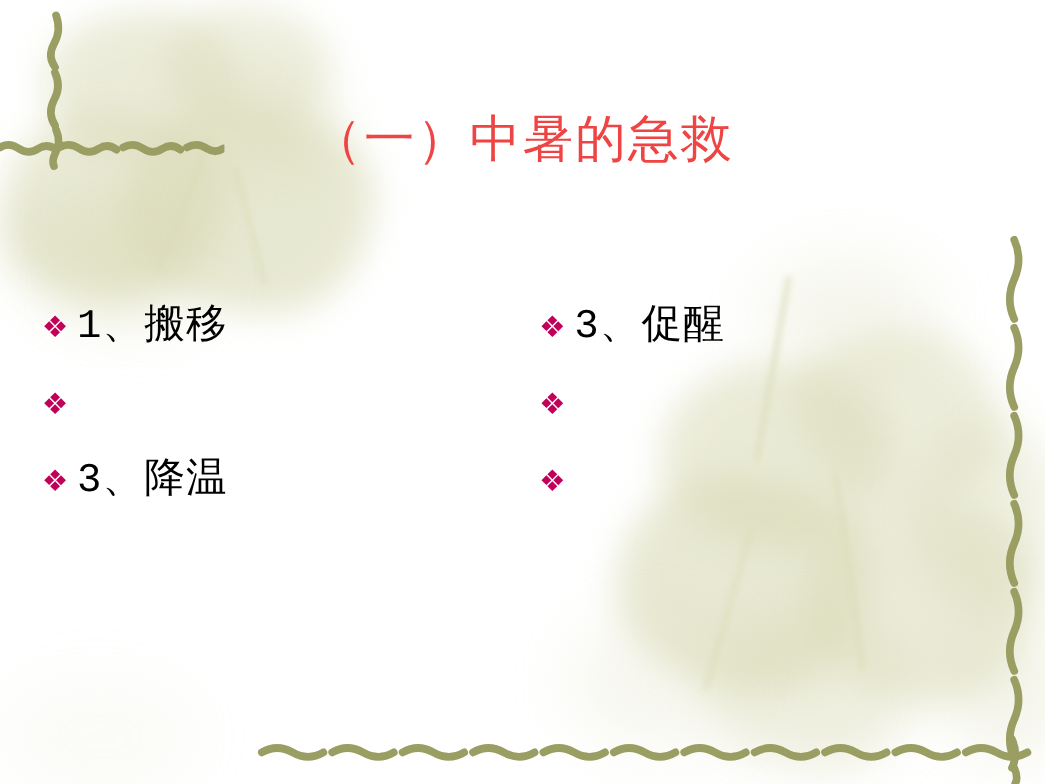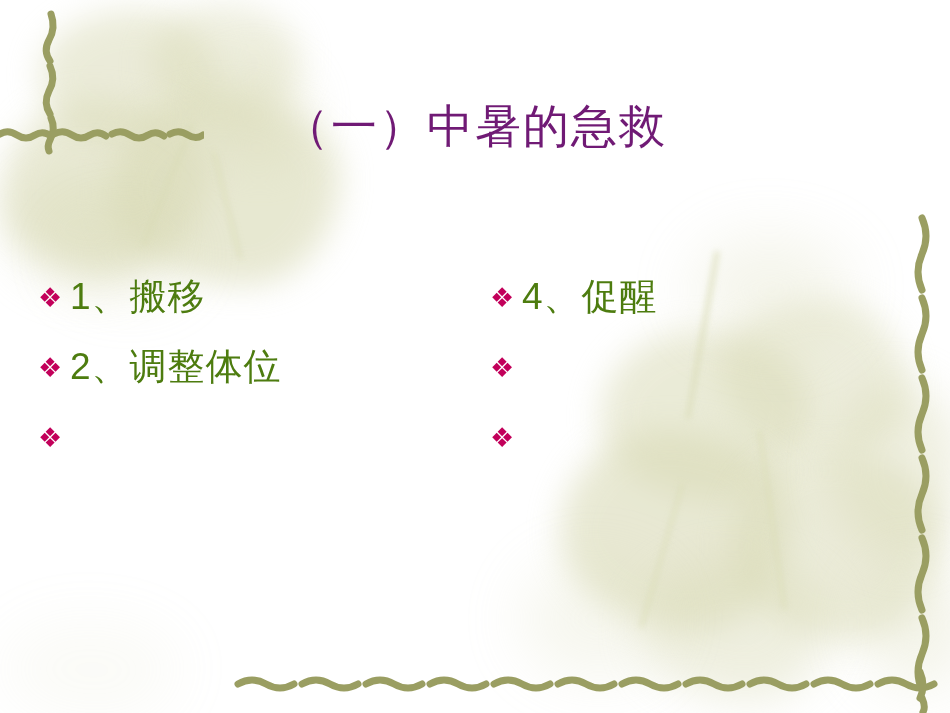--- a/index.html
+++ b/index.html
@@ -85,21 +85,21 @@
   .title {
     position: absolute;
     left: 0;
     top: 98px;
     width: 950px;
     text-align: center;
     font-family: "Liberation Serif", "DejaVu Serif", serif;
     font-size: 46px;
     line-height: 58px;
     letter-spacing: 2px;
-    color: #701a75;
+    color: #ef4444;
     white-space: nowrap;
   }
 
   
   .list {
     position: absolute;
     left: 0;
     top: 262px;
     width: 950px;
     height: 200px;
@@ -119,24 +119,24 @@
   }
   .bullet {
     flex: none;
     width: 32px;
     font-size: 27px;
     line-height: 1;
     color: #c2005a;
     font-family: "DejaVu Sans", sans-serif;
   }
   .item-text {
-    font-family: Liberation Sans, sans-serif;
+    font-family: Liberation Mono, monospace;
     font-size: 37px;
     line-height: 44px;
-    color: #4d7c0f;
+    color: #000000;
     letter-spacing: 1px;
   }
 </style>
 </head>
 <body>
 
 <div class="slide">
 
   <div class="bg-layer">
     <div class="blob b1"></div>
@@ -210,31 +210,31 @@
 
   <div class="list">
 
     <div class="col col-left">
       <div class="item">
         <span class="bullet">❖</span>
         <span class="item-text">1、搬移</span>
       </div>
       <div class="item">
         <span class="bullet">❖</span>
-        <span class="item-text">2、调整体位</span>
-      </div>
-      <div class="item">
-        <span class="bullet">❖</span>
+      </div>
+      <div class="item">
+        <span class="bullet">❖</span>
+        <span class="item-text">3、降温</span>
       </div>
     </div>
 
     <div class="col col-right">
       <div class="item">
         <span class="bullet">❖</span>
-        <span class="item-text">4、促醒</span>
+        <span class="item-text">3、促醒</span>
       </div>
       <div class="item">
         <span class="bullet">❖</span>
       </div>
       <div class="item">
         <span class="bullet">❖</span>
       </div>
     </div>
 
   </div>

